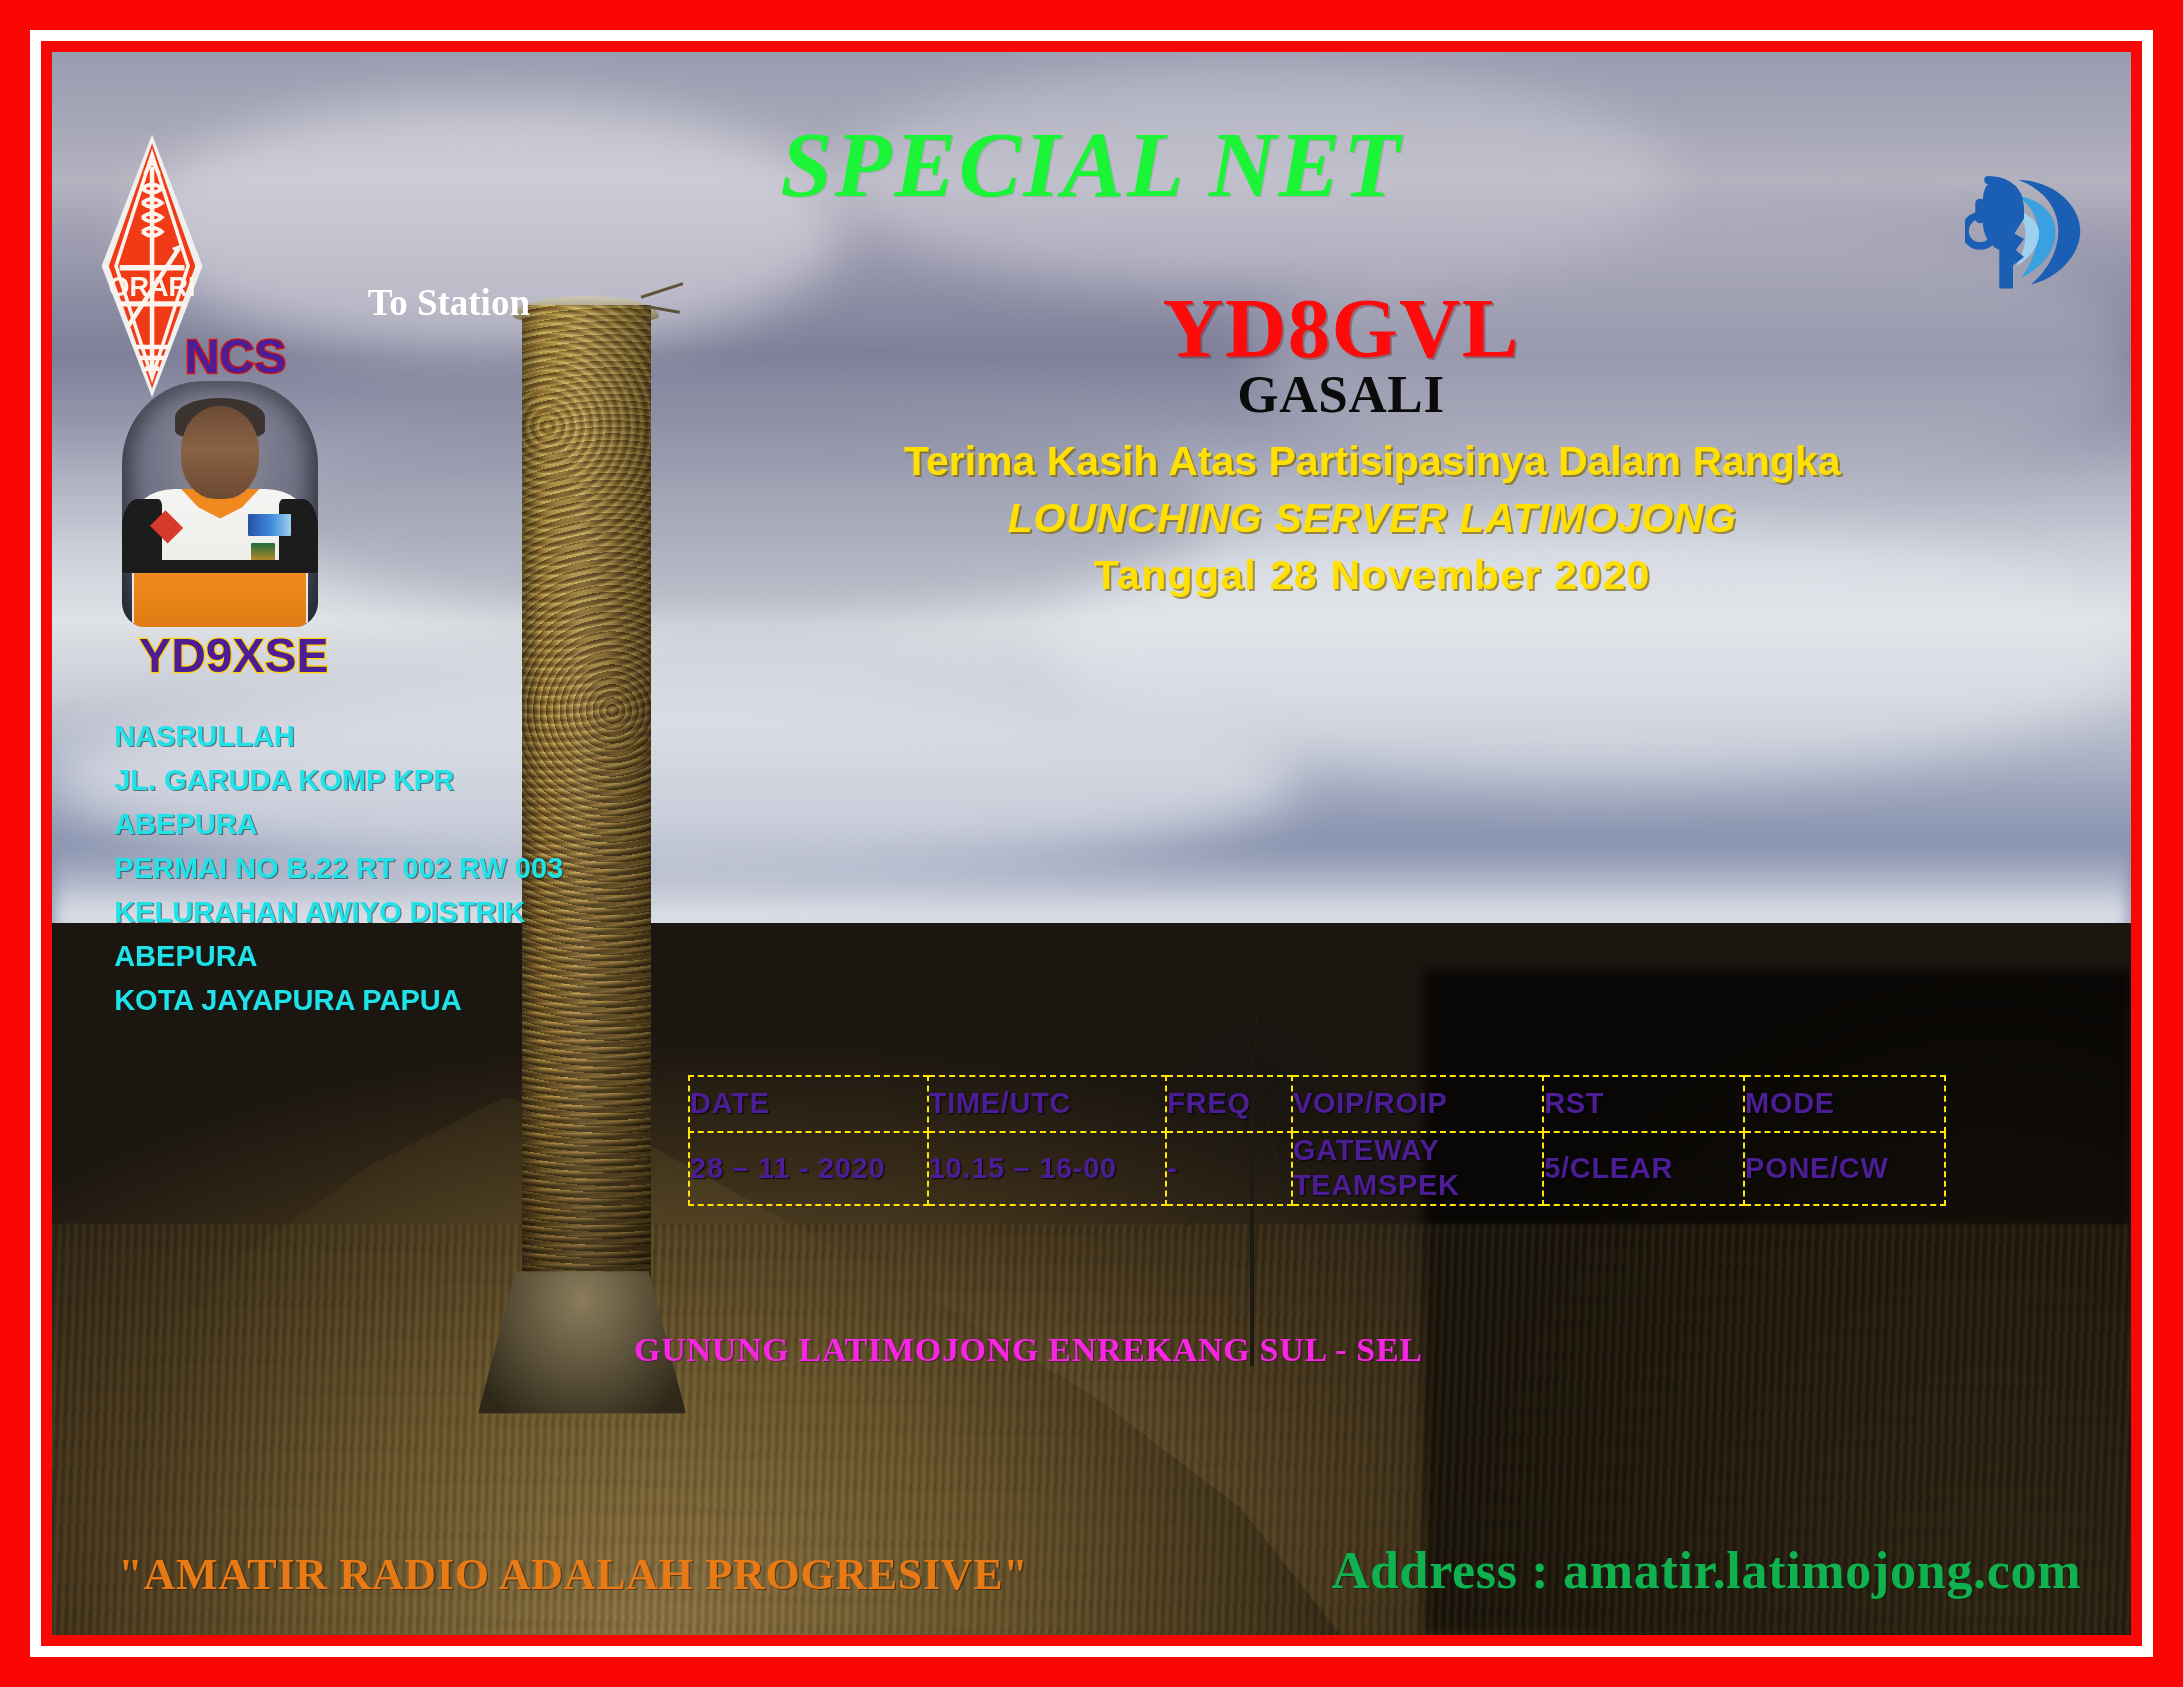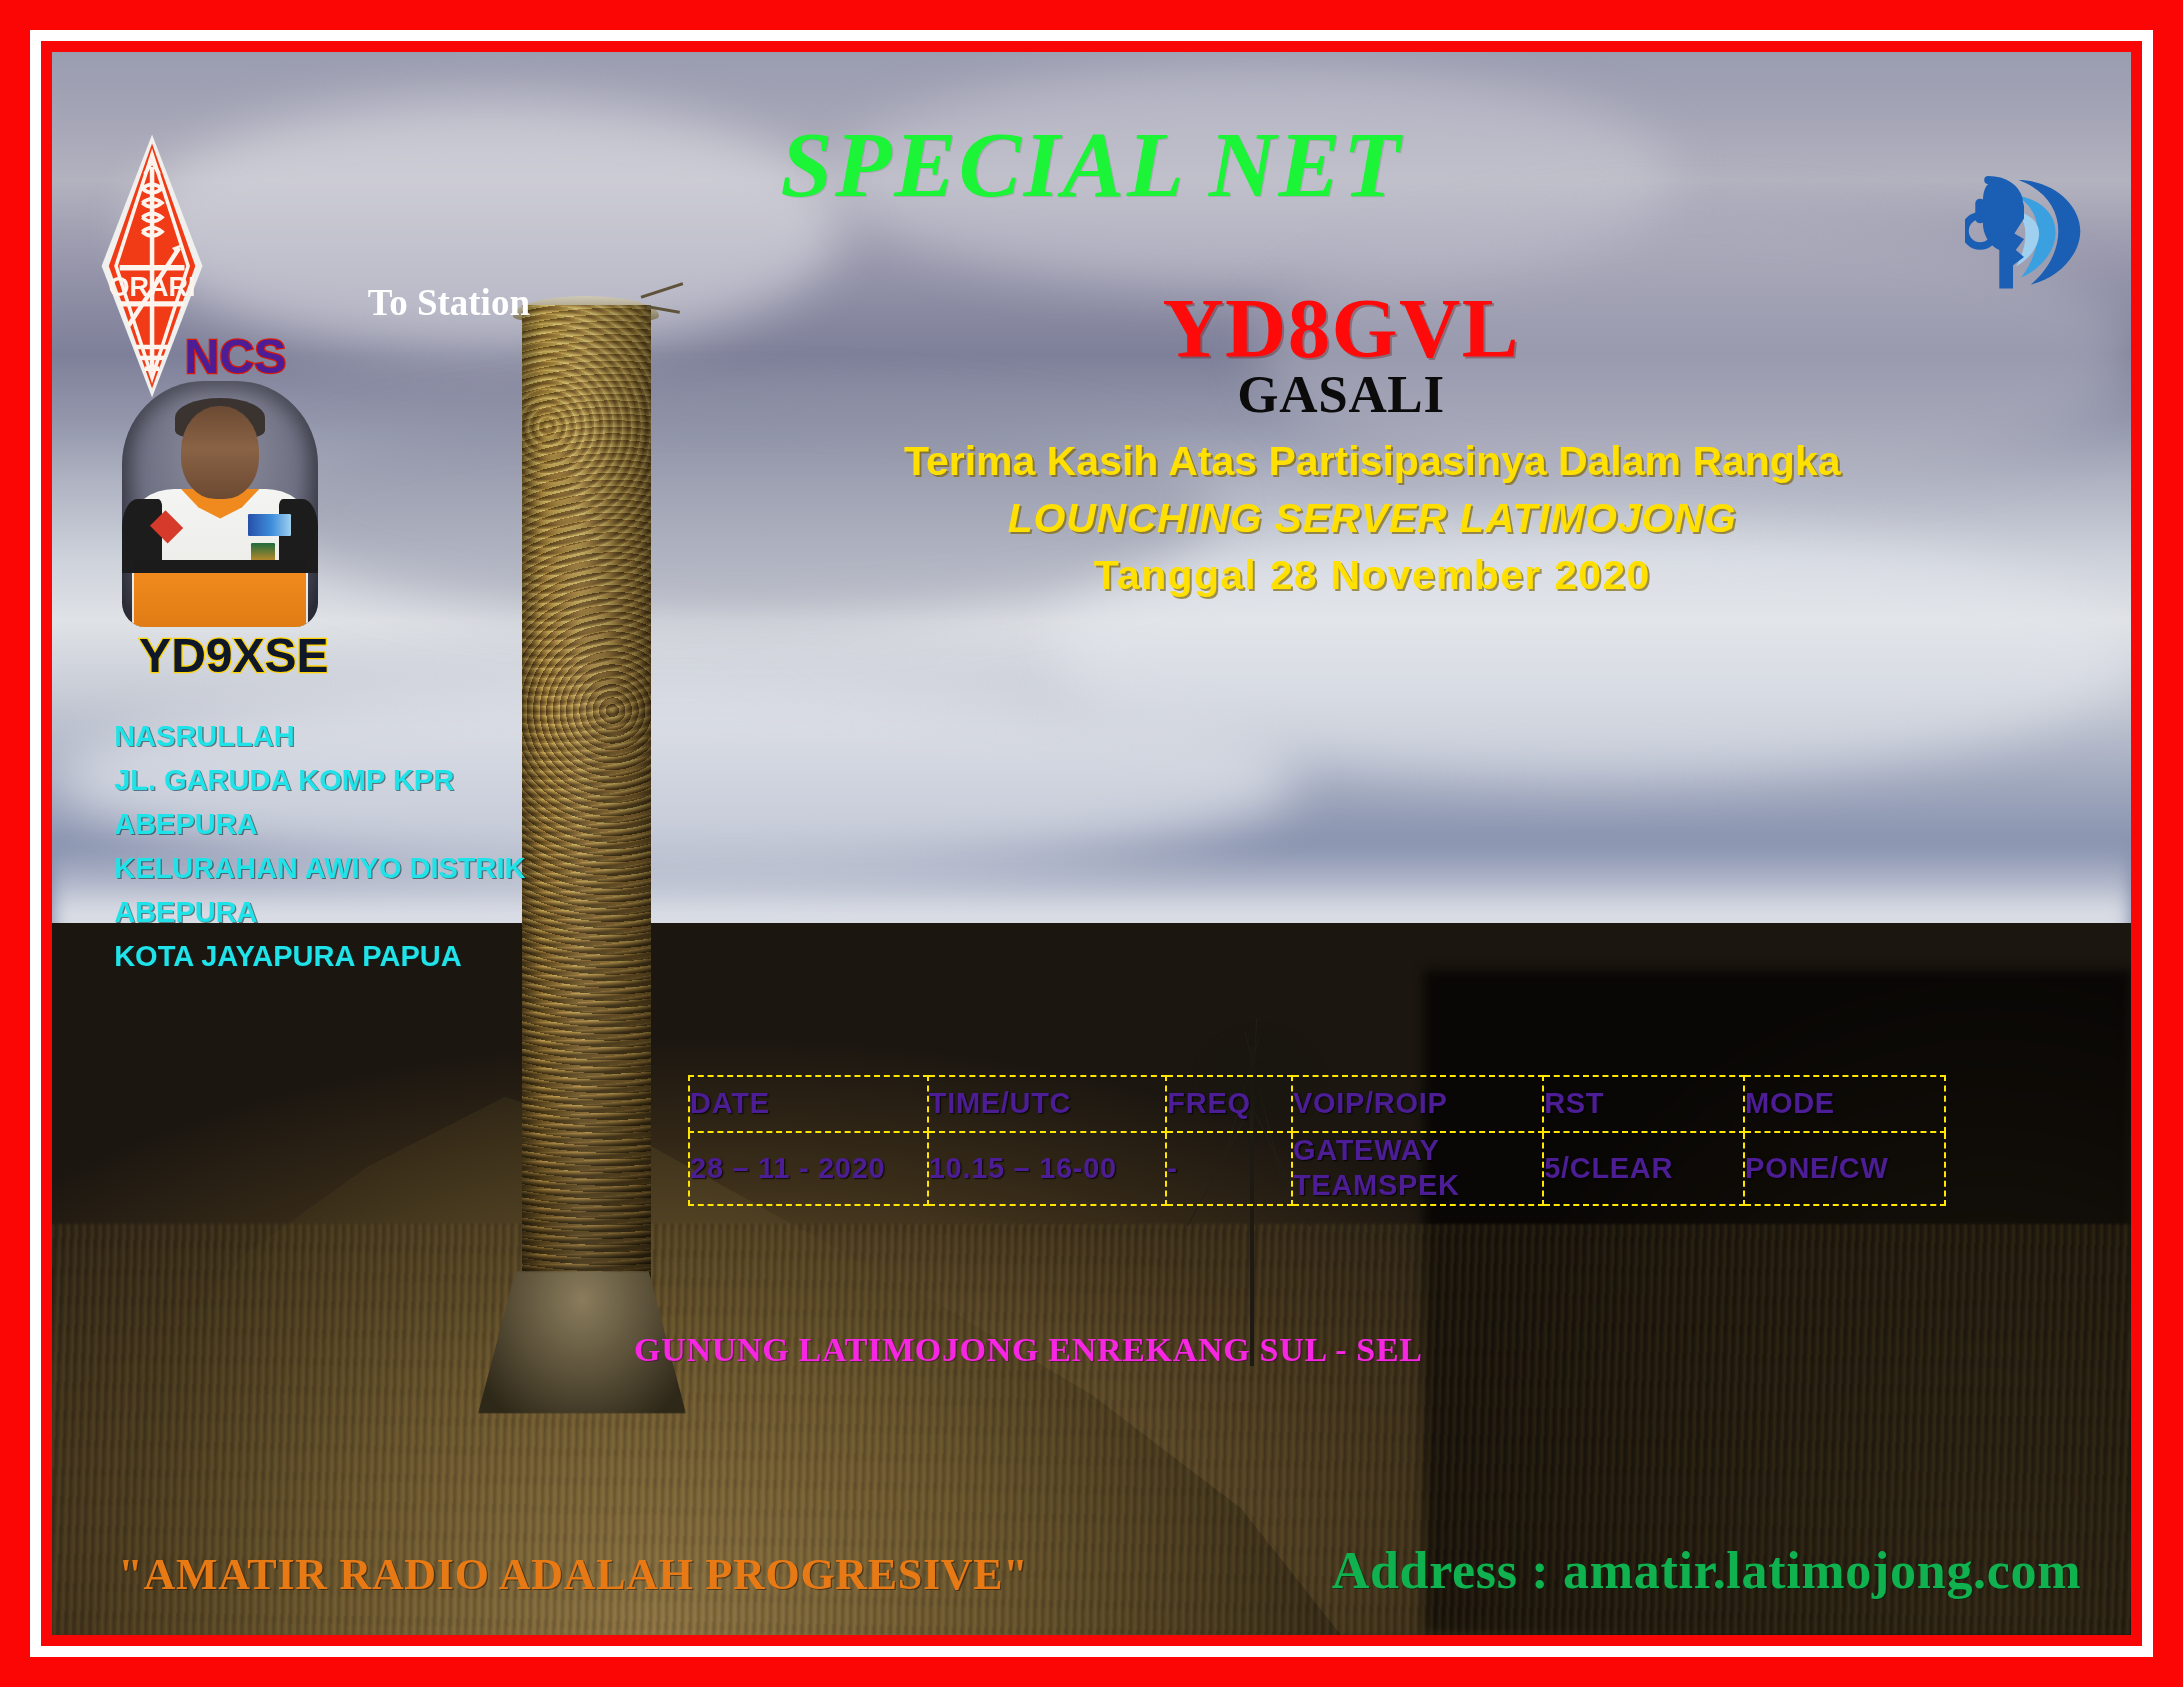--- a/index.html
+++ b/index.html
@@ -193,21 +193,21 @@
   .op-shoulderL{position:absolute;left:0;top:48%;width:20%;height:30%;background:#1c1c1c;border-radius:40% 10% 0 0;}
   .op-shoulderR{position:absolute;right:0;top:48%;width:20%;height:30%;background:#1c1c1c;border-radius:10% 40% 0 0;}
   .op-sash{position:absolute;left:6%;top:78%;width:88%;height:22%;background:linear-gradient(180deg,#f08a1e 0%,#e07c14 100%);}
   .op-belt{position:absolute;left:6%;top:73%;width:88%;height:6%;background:#1b1b1b;}
   .op-badge{position:absolute;left:16%;top:55%;width:13%;height:9%;background:#d63a2a;transform:rotate(45deg);}
   .op-logo{position:absolute;right:14%;top:54%;width:22%;height:9%;background:linear-gradient(90deg,#2750a8 0%,#3e8edb 55%,#9fd0ef 100%);border-radius:1.3px;}
   .op-id{position:absolute;right:22%;top:66%;width:12%;height:13%;background:linear-gradient(180deg,#1f6b3d 0%,#b8892a 55%,#7a5a18 100%);border-radius:1.3px;}
   .ncs-call{
     position:absolute;left:4.2%;top:36.4%;
     font-family:"Liberation Sans",sans-serif;font-weight:bold;
-    font-size:48px;color:#0f172a;
+    font-size:48px;color:#4c1d95;
     -webkit-text-stroke:2.6px #ffd400;paint-order:stroke fill;
   }
 
   
   .addr{
     position:absolute;left:3%;top:41.8%;
     font-family:"Liberation Sans",sans-serif;font-weight:bold;
     font-size:29px;line-height:1.52;color:#1fe3e8;
     text-shadow:1.3px 1.3px 0 rgba(0,40,45,.55);
   }
@@ -355,20 +355,21 @@
             <div class="op-belt"></div>
             <div class="op-sash"></div>
           </div>
 
           <div class="ncs-call">YD9XSE</div>
 
           <div class="addr">
             <div>NASRULLAH</div>
             <div>JL. GARUDA KOMP KPR</div>
             <div>ABEPURA</div>
+            <div>PERMAI NO B.22 RT 002 RW 003</div>
             <div>KELURAHAN AWIYO DISTRIK</div>
             <div>ABEPURA</div>
             <div>KOTA JAYAPURA PAPUA</div>
           </div>
 
           <table class="qtable">
             <tbody>
                 <tr>
               <th class="c-date">DATE</th>
               <th class="c-time">TIME/UTC</th>

